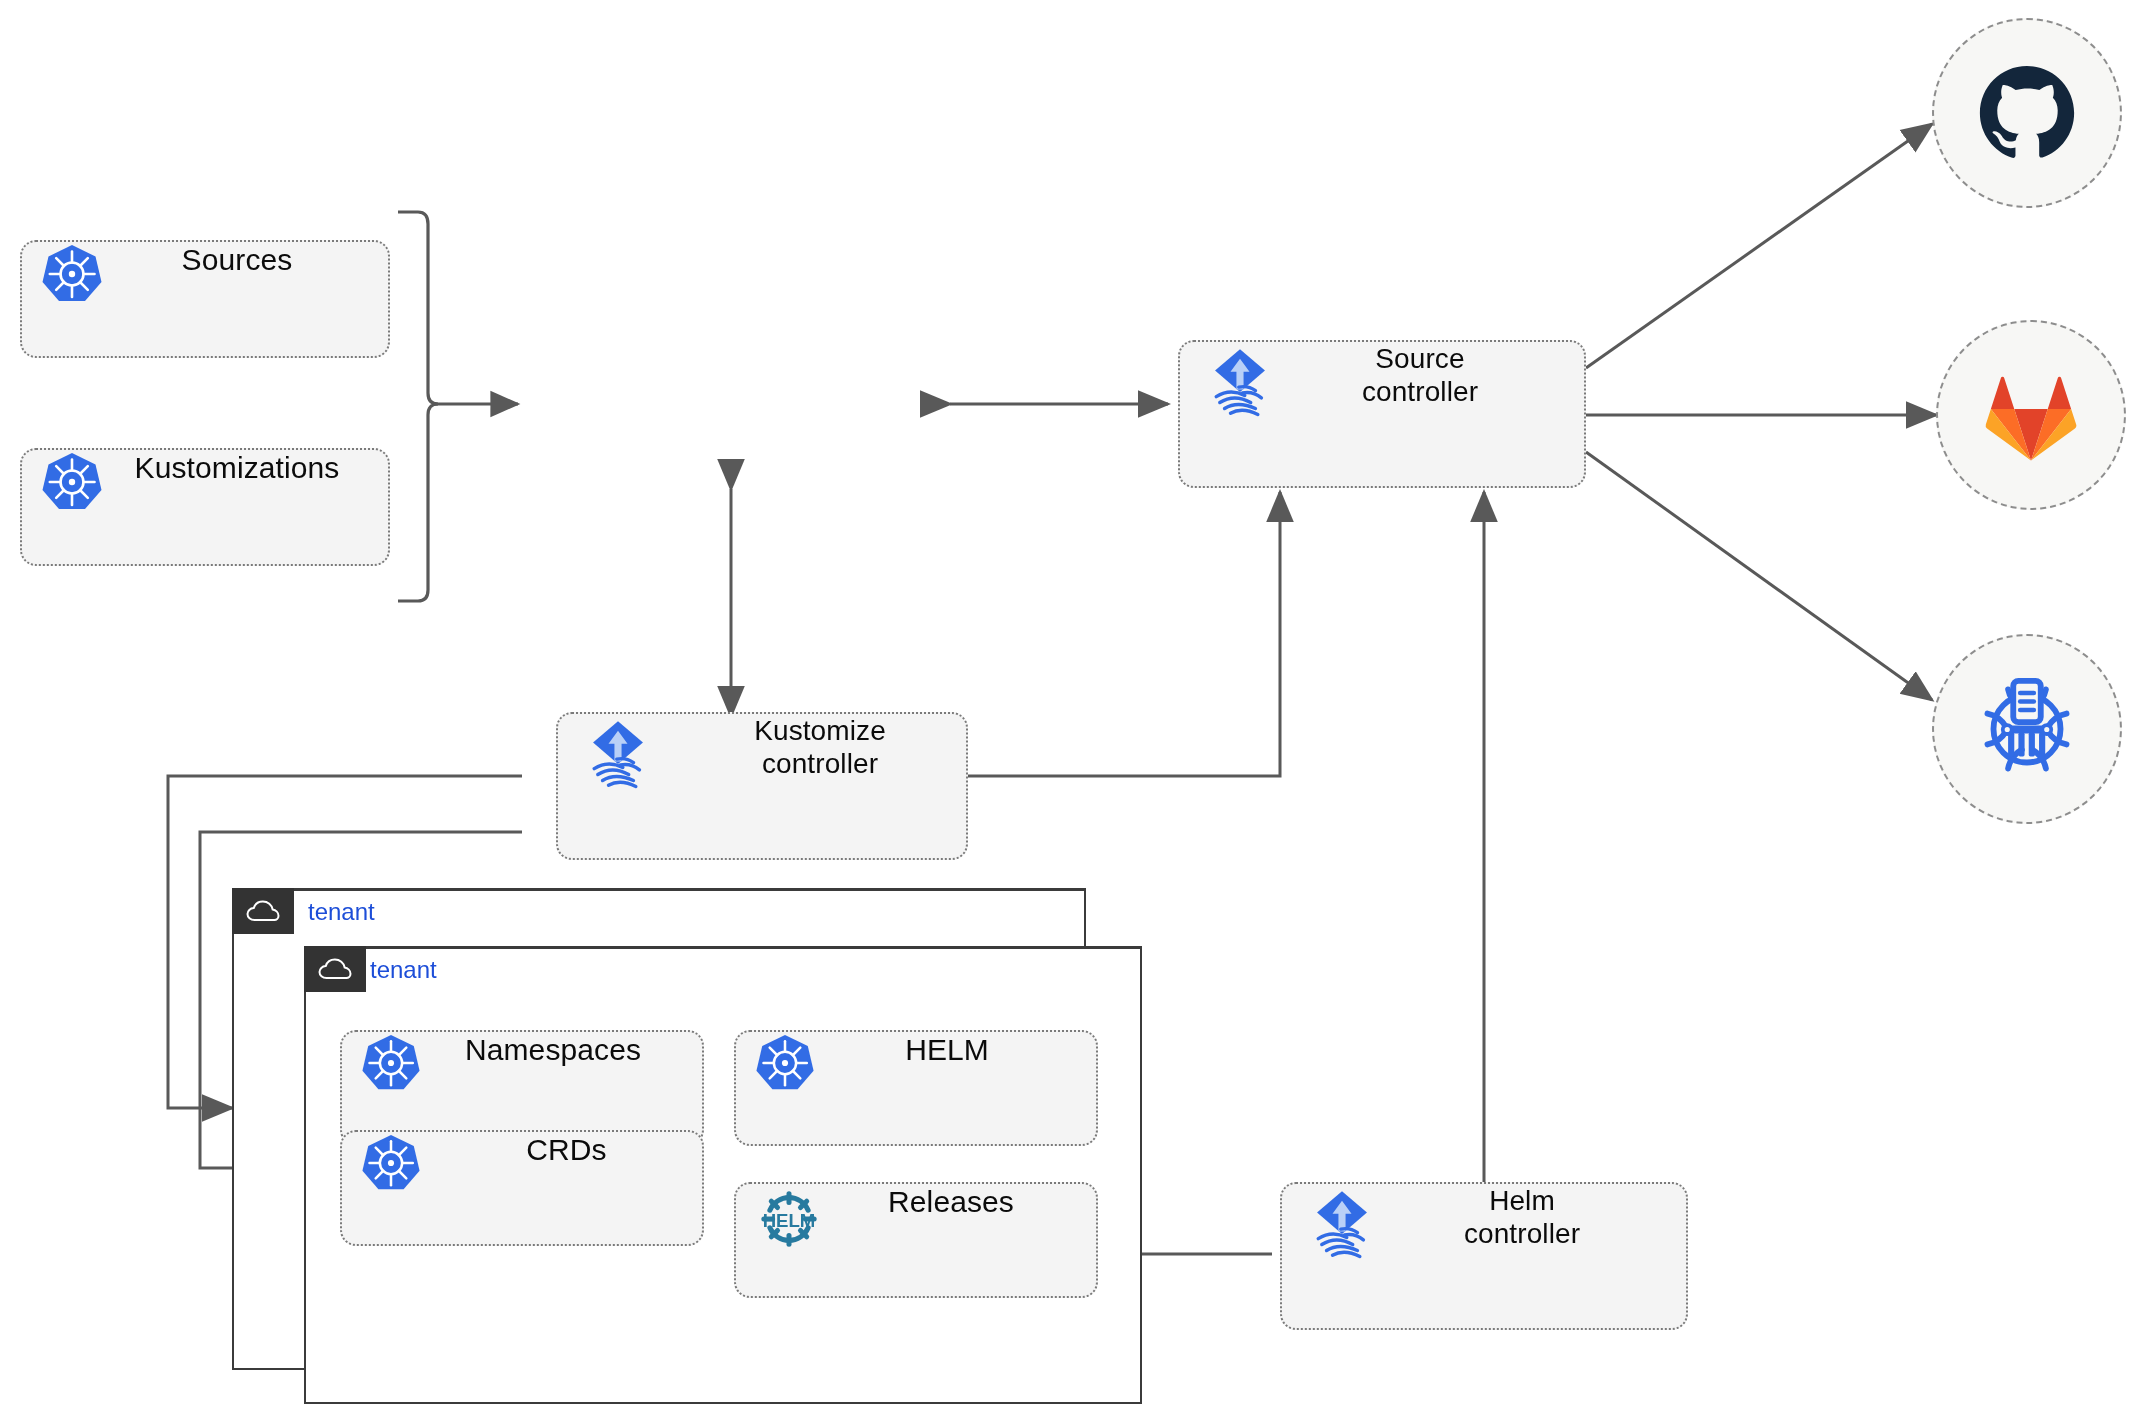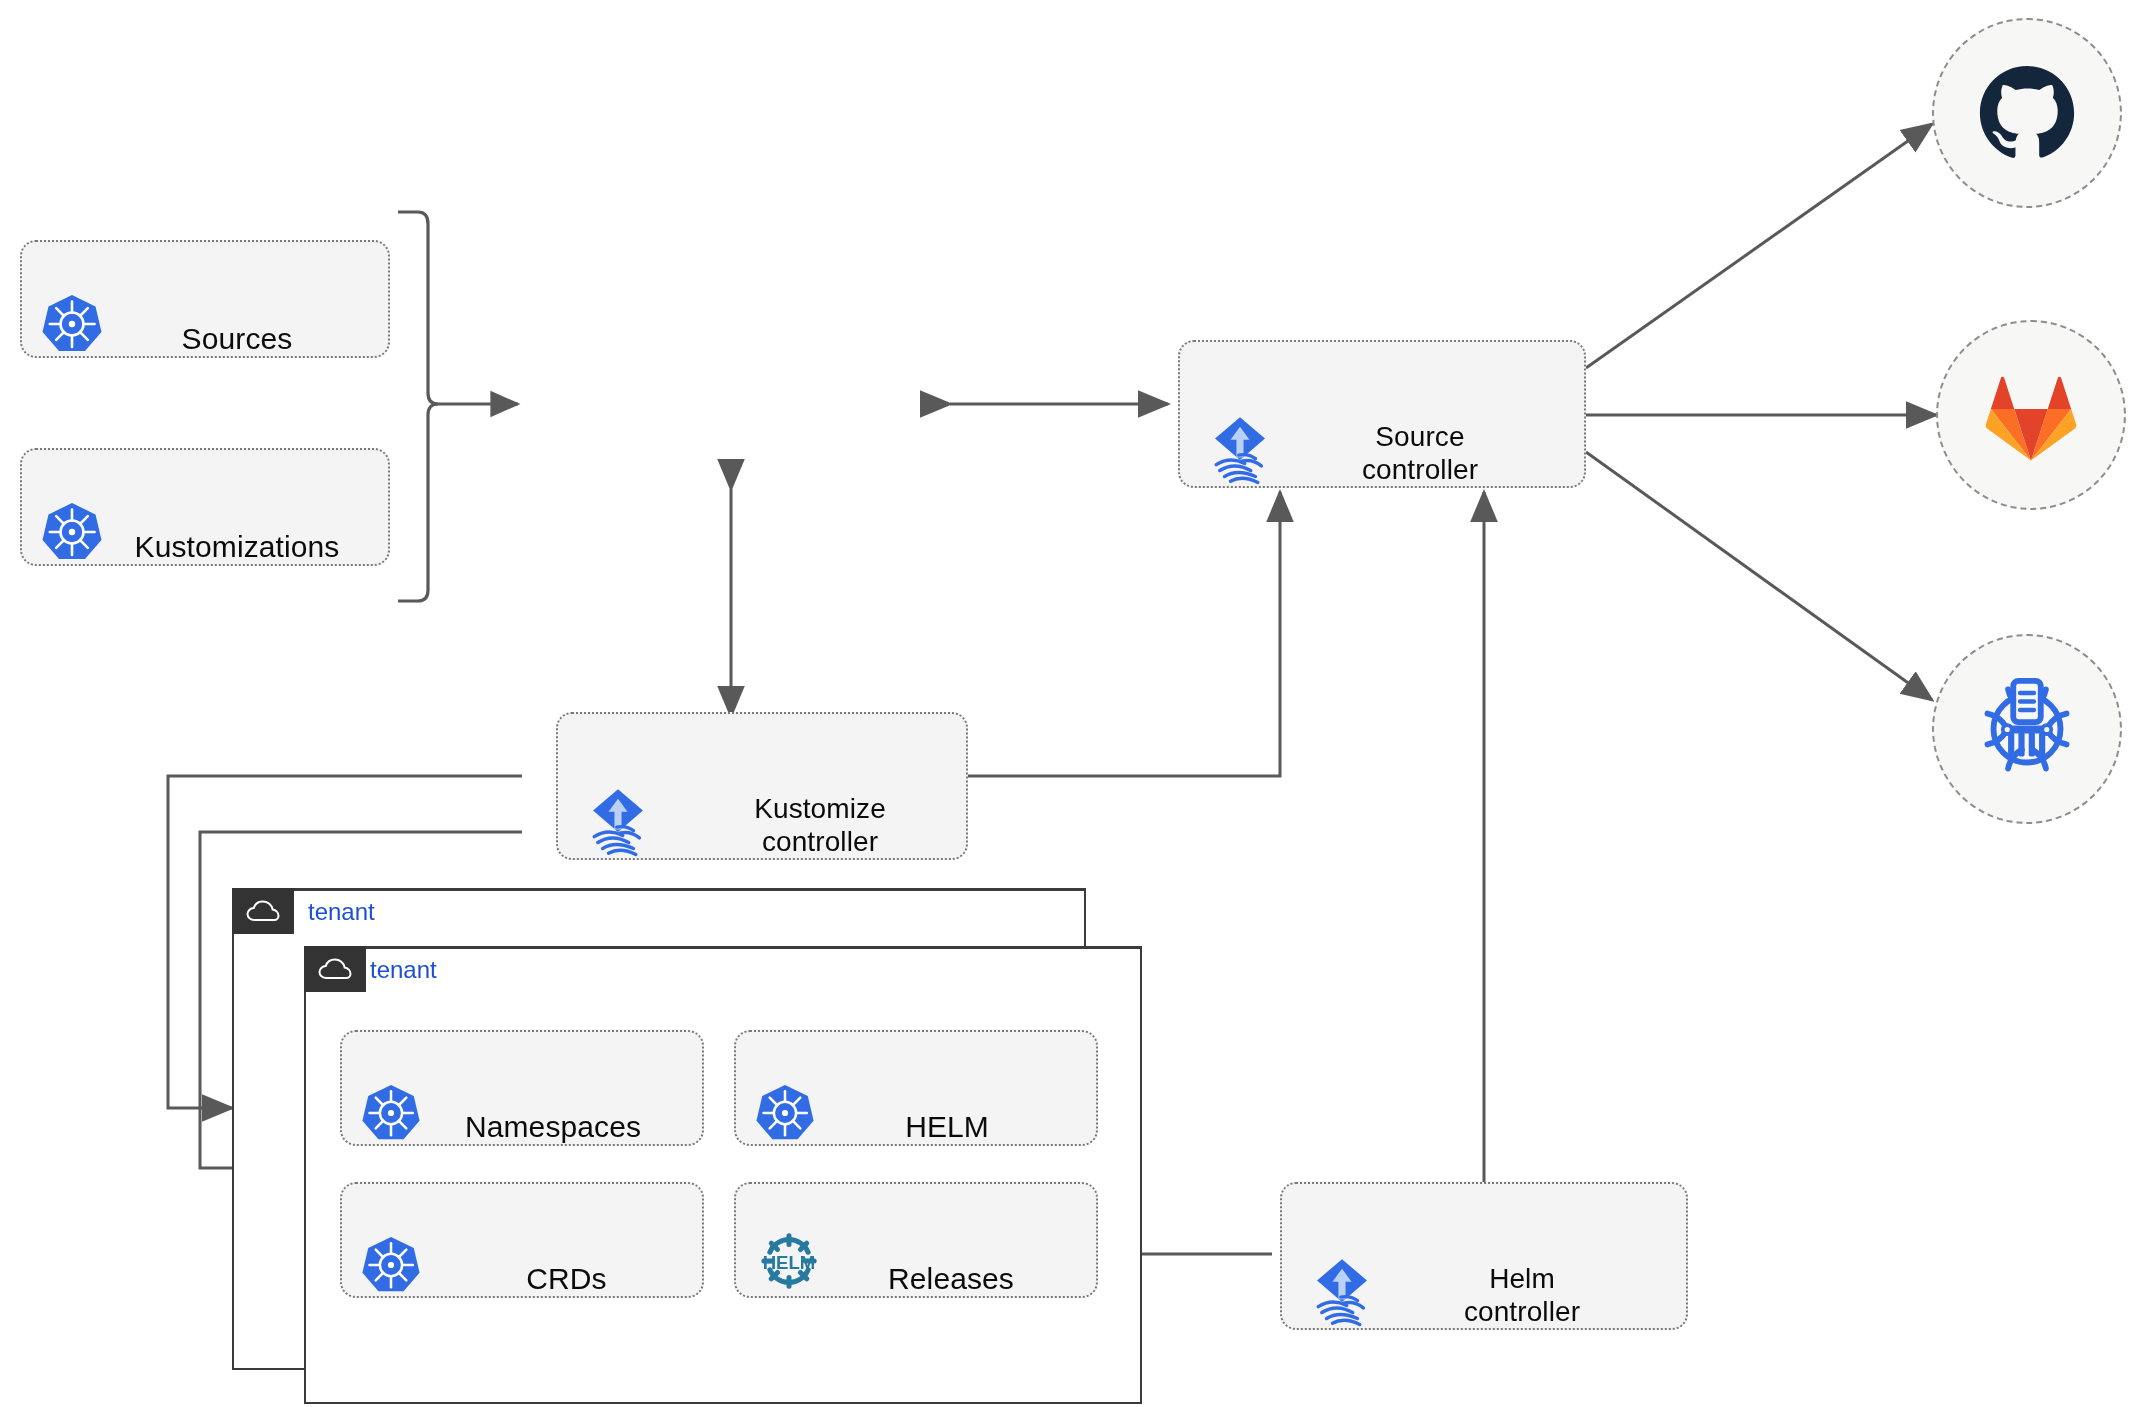--- a/index.html
+++ b/index.html
@@ -6,21 +6,21 @@
   body{font-family:"Liberation Sans",sans-serif;}
   #canvas{position:relative;width:2144px;height:1407px;background:#ffffff;overflow:hidden;}
   #wires{position:absolute;left:0;top:0;width:2144px;height:1407px;pointer-events:none;}
 
   
   .card{
     position:absolute;
     background:#f4f4f4;
     border:2.5px dotted #7a7a7a;
     border-radius:16px;
-    display:flex;align-items:flex-end;
+    display:flex;align-items:flex-start;
     box-sizing:border-box;
     z-index:4;
   }
   .card .lbl{
     flex:1;text-align:center;color:#0b0b0b;
     font-size:30px;line-height:1.18;letter-spacing:.1px;
   }
   .card .lbl.two{font-size:28px;}
   .ico{flex:0 0 auto;display:block;}
 
@@ -242,21 +242,21 @@
         <line x1="16.2" y1="16.2" x2="24" y2="24"></line>
           <line x1="40" y1="40" x2="47.8" y2="47.8"></line>
         <line x1="47.8" y1="16.2" x2="40" y2="24"></line>
           <line x1="24" y1="40" x2="16.2" y2="47.8"></line>
       </g>
       <circle cx="32" cy="32" r="3.2" fill="#ffffff"></circle>
     </svg>
     <span class="lbl">HELM</span>
   </div>
 
-  <div class="card" style="left:340px;top:1182px;width:364px;height:116px;padding:0 18px;z-index:5;gap:27px;">
+  <div class="card" style="left:340px;top:1130px;width:364px;height:116px;padding:0 18px;z-index:5;gap:27px;">
     <svg class="ico" width="62" height="62" viewBox="0 0 64 64">
       <polygon points="32,3 55.5,14.5 61.5,40 45,59 19,59 2.5,40 8.5,14.5" fill="#326ce5"></polygon>
       <g fill="none" stroke="#ffffff" stroke-width="2.6" stroke-linecap="round">
         <circle cx="32" cy="32" r="11.5"></circle>
         <line x1="32" y1="9.5" x2="32" y2="20.5"></line>
           <line x1="32" y1="43.5" x2="32" y2="55"></line>
         <line x1="9.8" y1="32" x2="20.5" y2="32"></line>
           <line x1="43.5" y1="32" x2="54.5" y2="32"></line>
         <line x1="16.2" y1="16.2" x2="24" y2="24"></line>
           <line x1="40" y1="40" x2="47.8" y2="47.8"></line>

